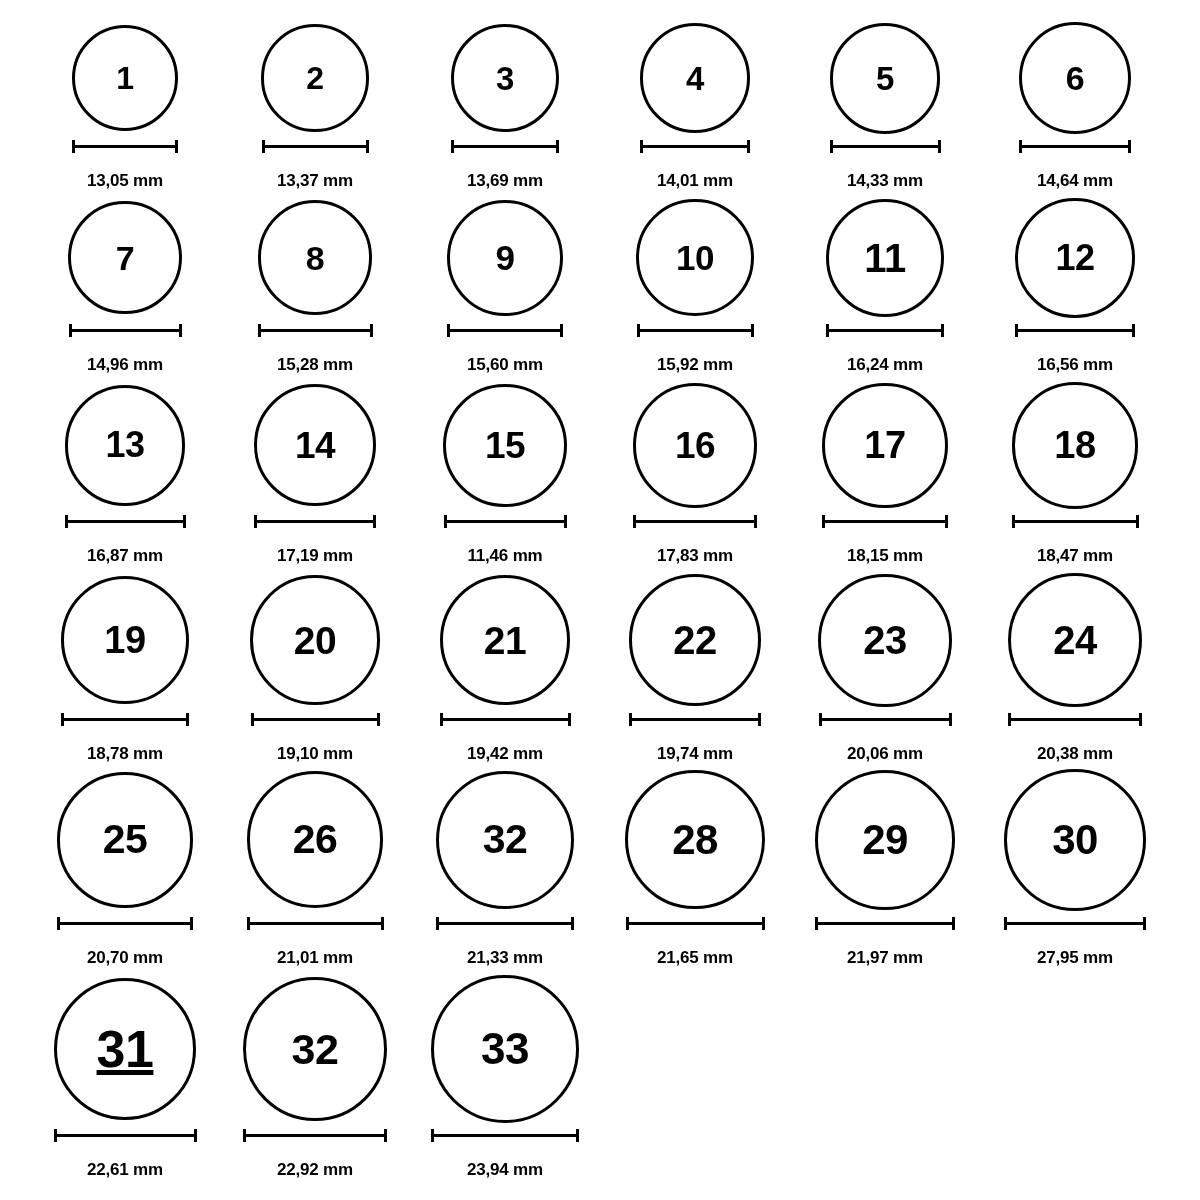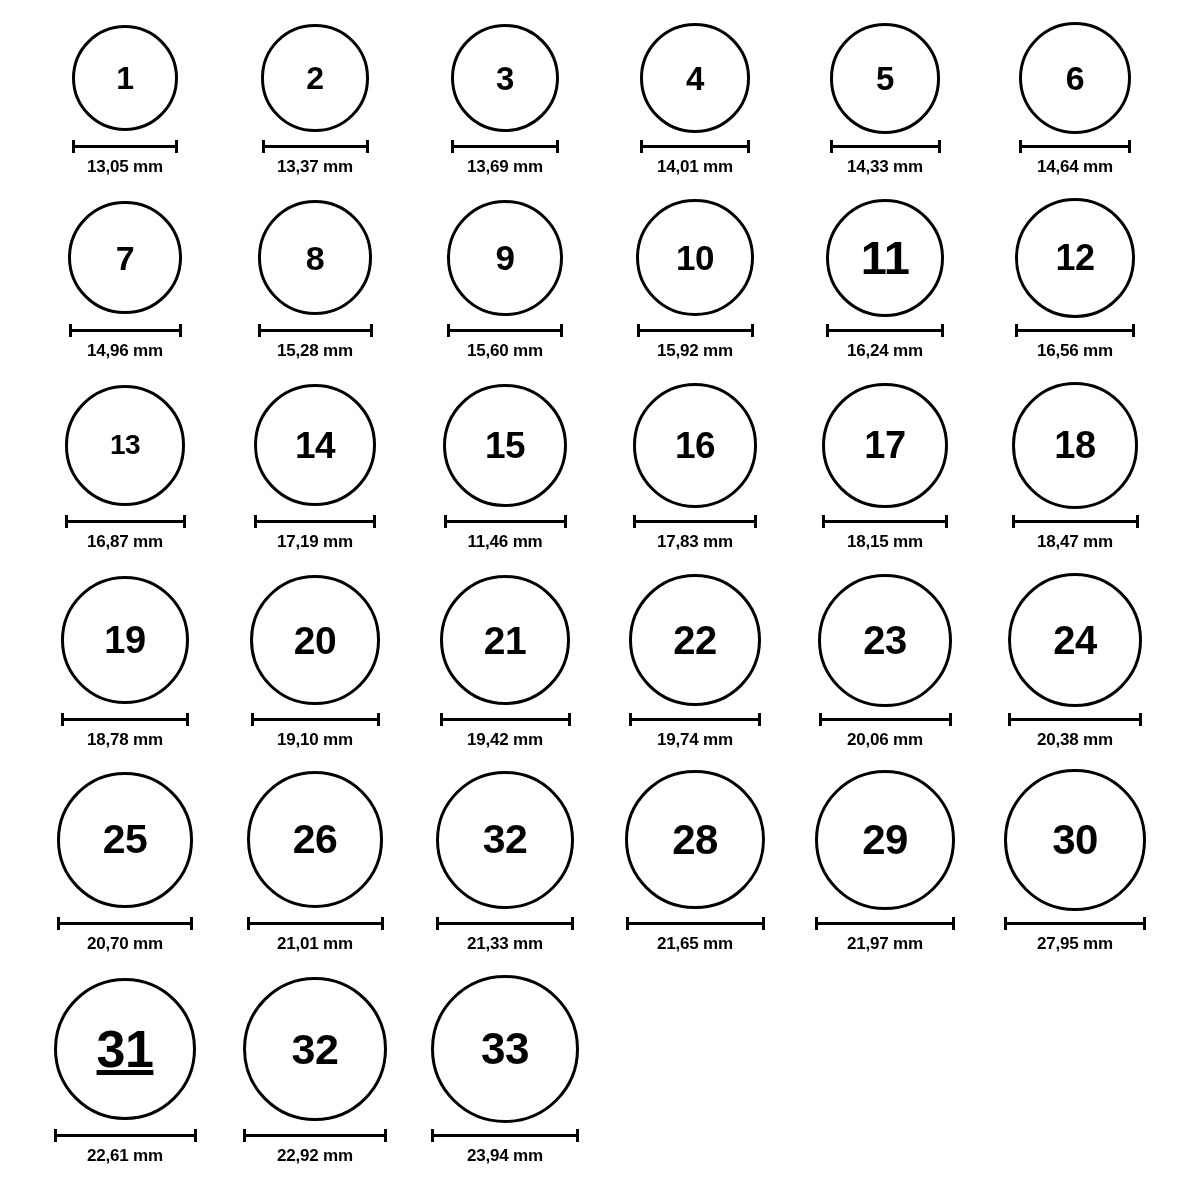--- a/index.html
+++ b/index.html
@@ -67,21 +67,21 @@
   .measure .cap {
     position: absolute;
     top: 0;
     width: 3px;
     height: 13px;
     background: #000000;
   }
   .measure .cap.left { left: 0; }
   .measure .cap.right { right: 0; }
   .label {
-    margin-top: 5px;
+    margin-top: 19px;
     font-size: 17px;
     font-weight: bold;
     letter-spacing: -0.2px;
     white-space: nowrap;
   }
 </style>
 </head>
 <body>
 
 <div id="chart">
@@ -214,21 +214,21 @@
         <div class="measure" style="width: 117px;">
           <div class="bar"></div>
           <div class="cap left"></div>
           <div class="cap right"></div>
         </div>
         <div class="label">15,92 mm</div>
       </div>
       <div class="cell">
         <div class="circle-area" style="height: 119.537px;">
           <div class="ring" style="width: 118.303px; height: 118.303px;">
-            <span class="ring-number" style="font-size: 47px;">11</span>
+            <span class="ring-number" style="font-size: 40px;">11</span>
           </div>
         </div>
         <div class="measure" style="width: 118px;">
           <div class="bar"></div>
           <div class="cap left"></div>
           <div class="cap right"></div>
         </div>
         <div class="label">16,24 mm</div>
       </div>
       <div class="cell">
@@ -242,21 +242,21 @@
           <div class="cap left"></div>
           <div class="cap right"></div>
         </div>
         <div class="label">16,56 mm</div>
       </div>
     </div>
     <div class="row" style="position: absolute; left: 30px; top: 382px; width: 1140px;">
       <div class="cell">
         <div class="circle-area" style="height: 126.904px;">
           <div class="ring" style="width: 120.733px; height: 120.733px;">
-            <span class="ring-number" style="font-size: 28px;">13</span>
+            <span class="ring-number" style="font-size: 36px;">13</span>
           </div>
         </div>
         <div class="measure" style="width: 121px;">
           <div class="bar"></div>
           <div class="cap left"></div>
           <div class="cap right"></div>
         </div>
         <div class="label">16,87 mm</div>
       </div>
       <div class="cell">

